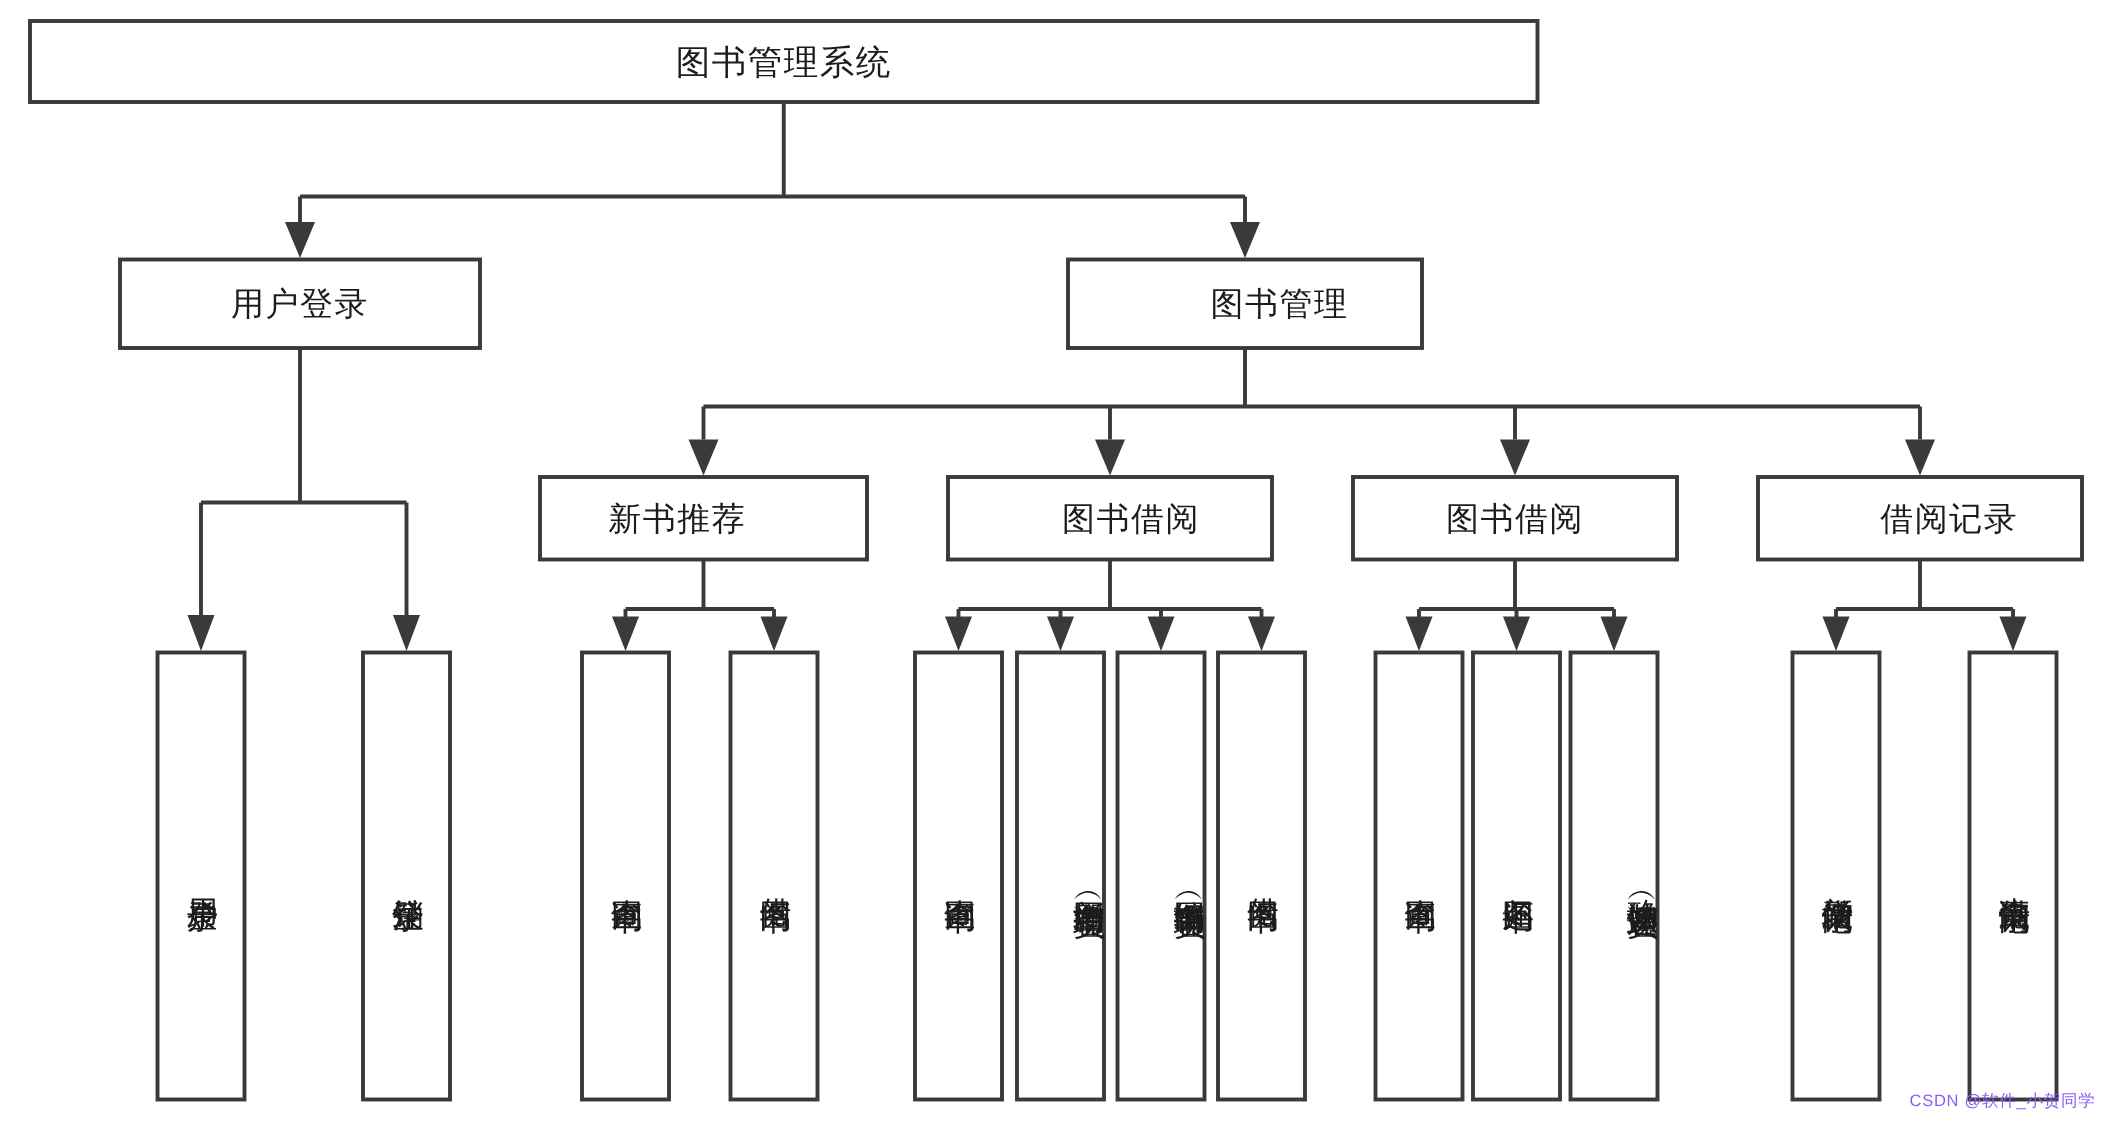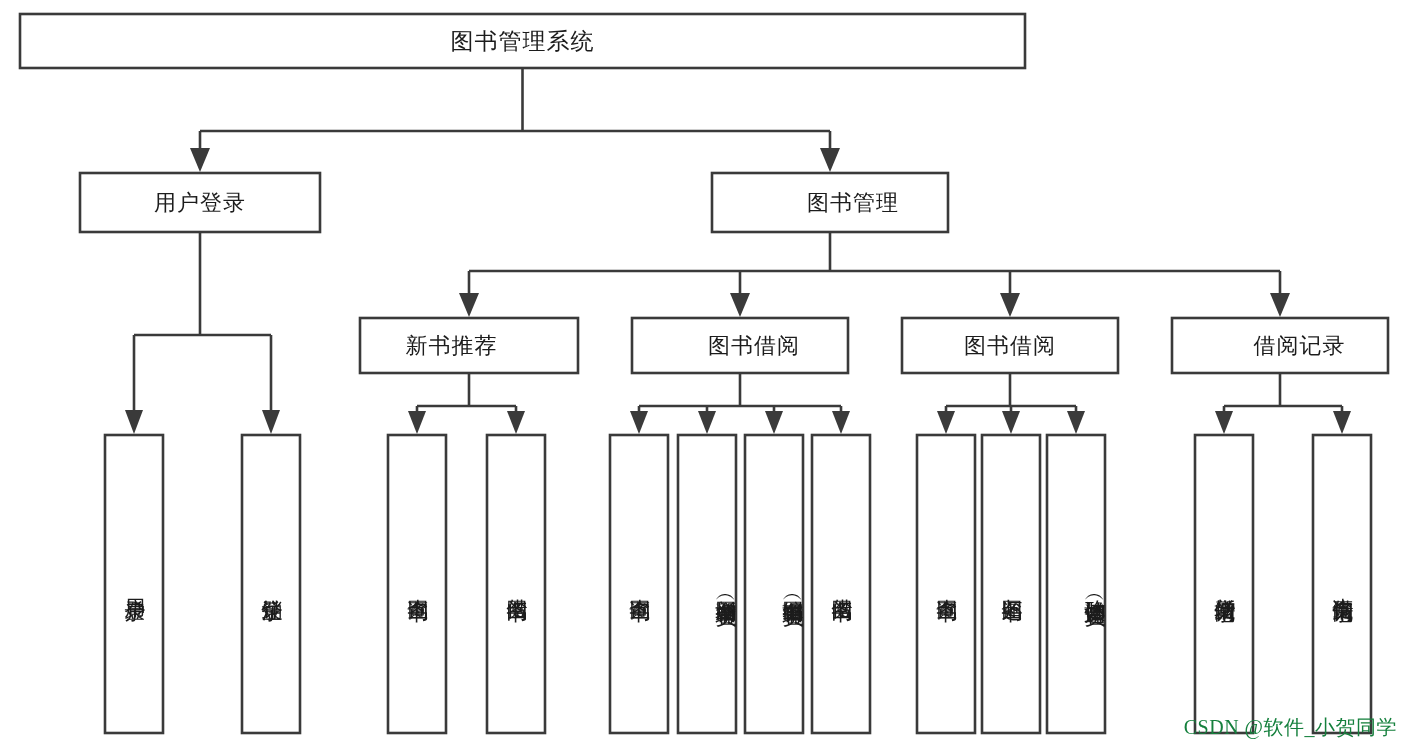--- a/index.html
+++ b/index.html
@@ -66,23 +66,23 @@
     color: #1c1c1c;
     letter-spacing: 1px;
     white-space: nowrap;
     pointer-events: none;
   }
   #title-label { font-size: 23px; }
   .watermark {
     position: absolute;
     right: 8px;
     bottom: 6px;
-    font-family: Liberation Serif, serif;
-    font-size: 20px;
-    color: #15803d;
+    font-family: Liberation Sans, sans-serif;
+    font-size: 11px;
+    color: #8b5cf6;
     letter-spacing: 0.5px;
     white-space: nowrap;
     pointer-events: none;
   }
 </style>
 </head>
 <body>
 
 <div id="diagram-root">
 

